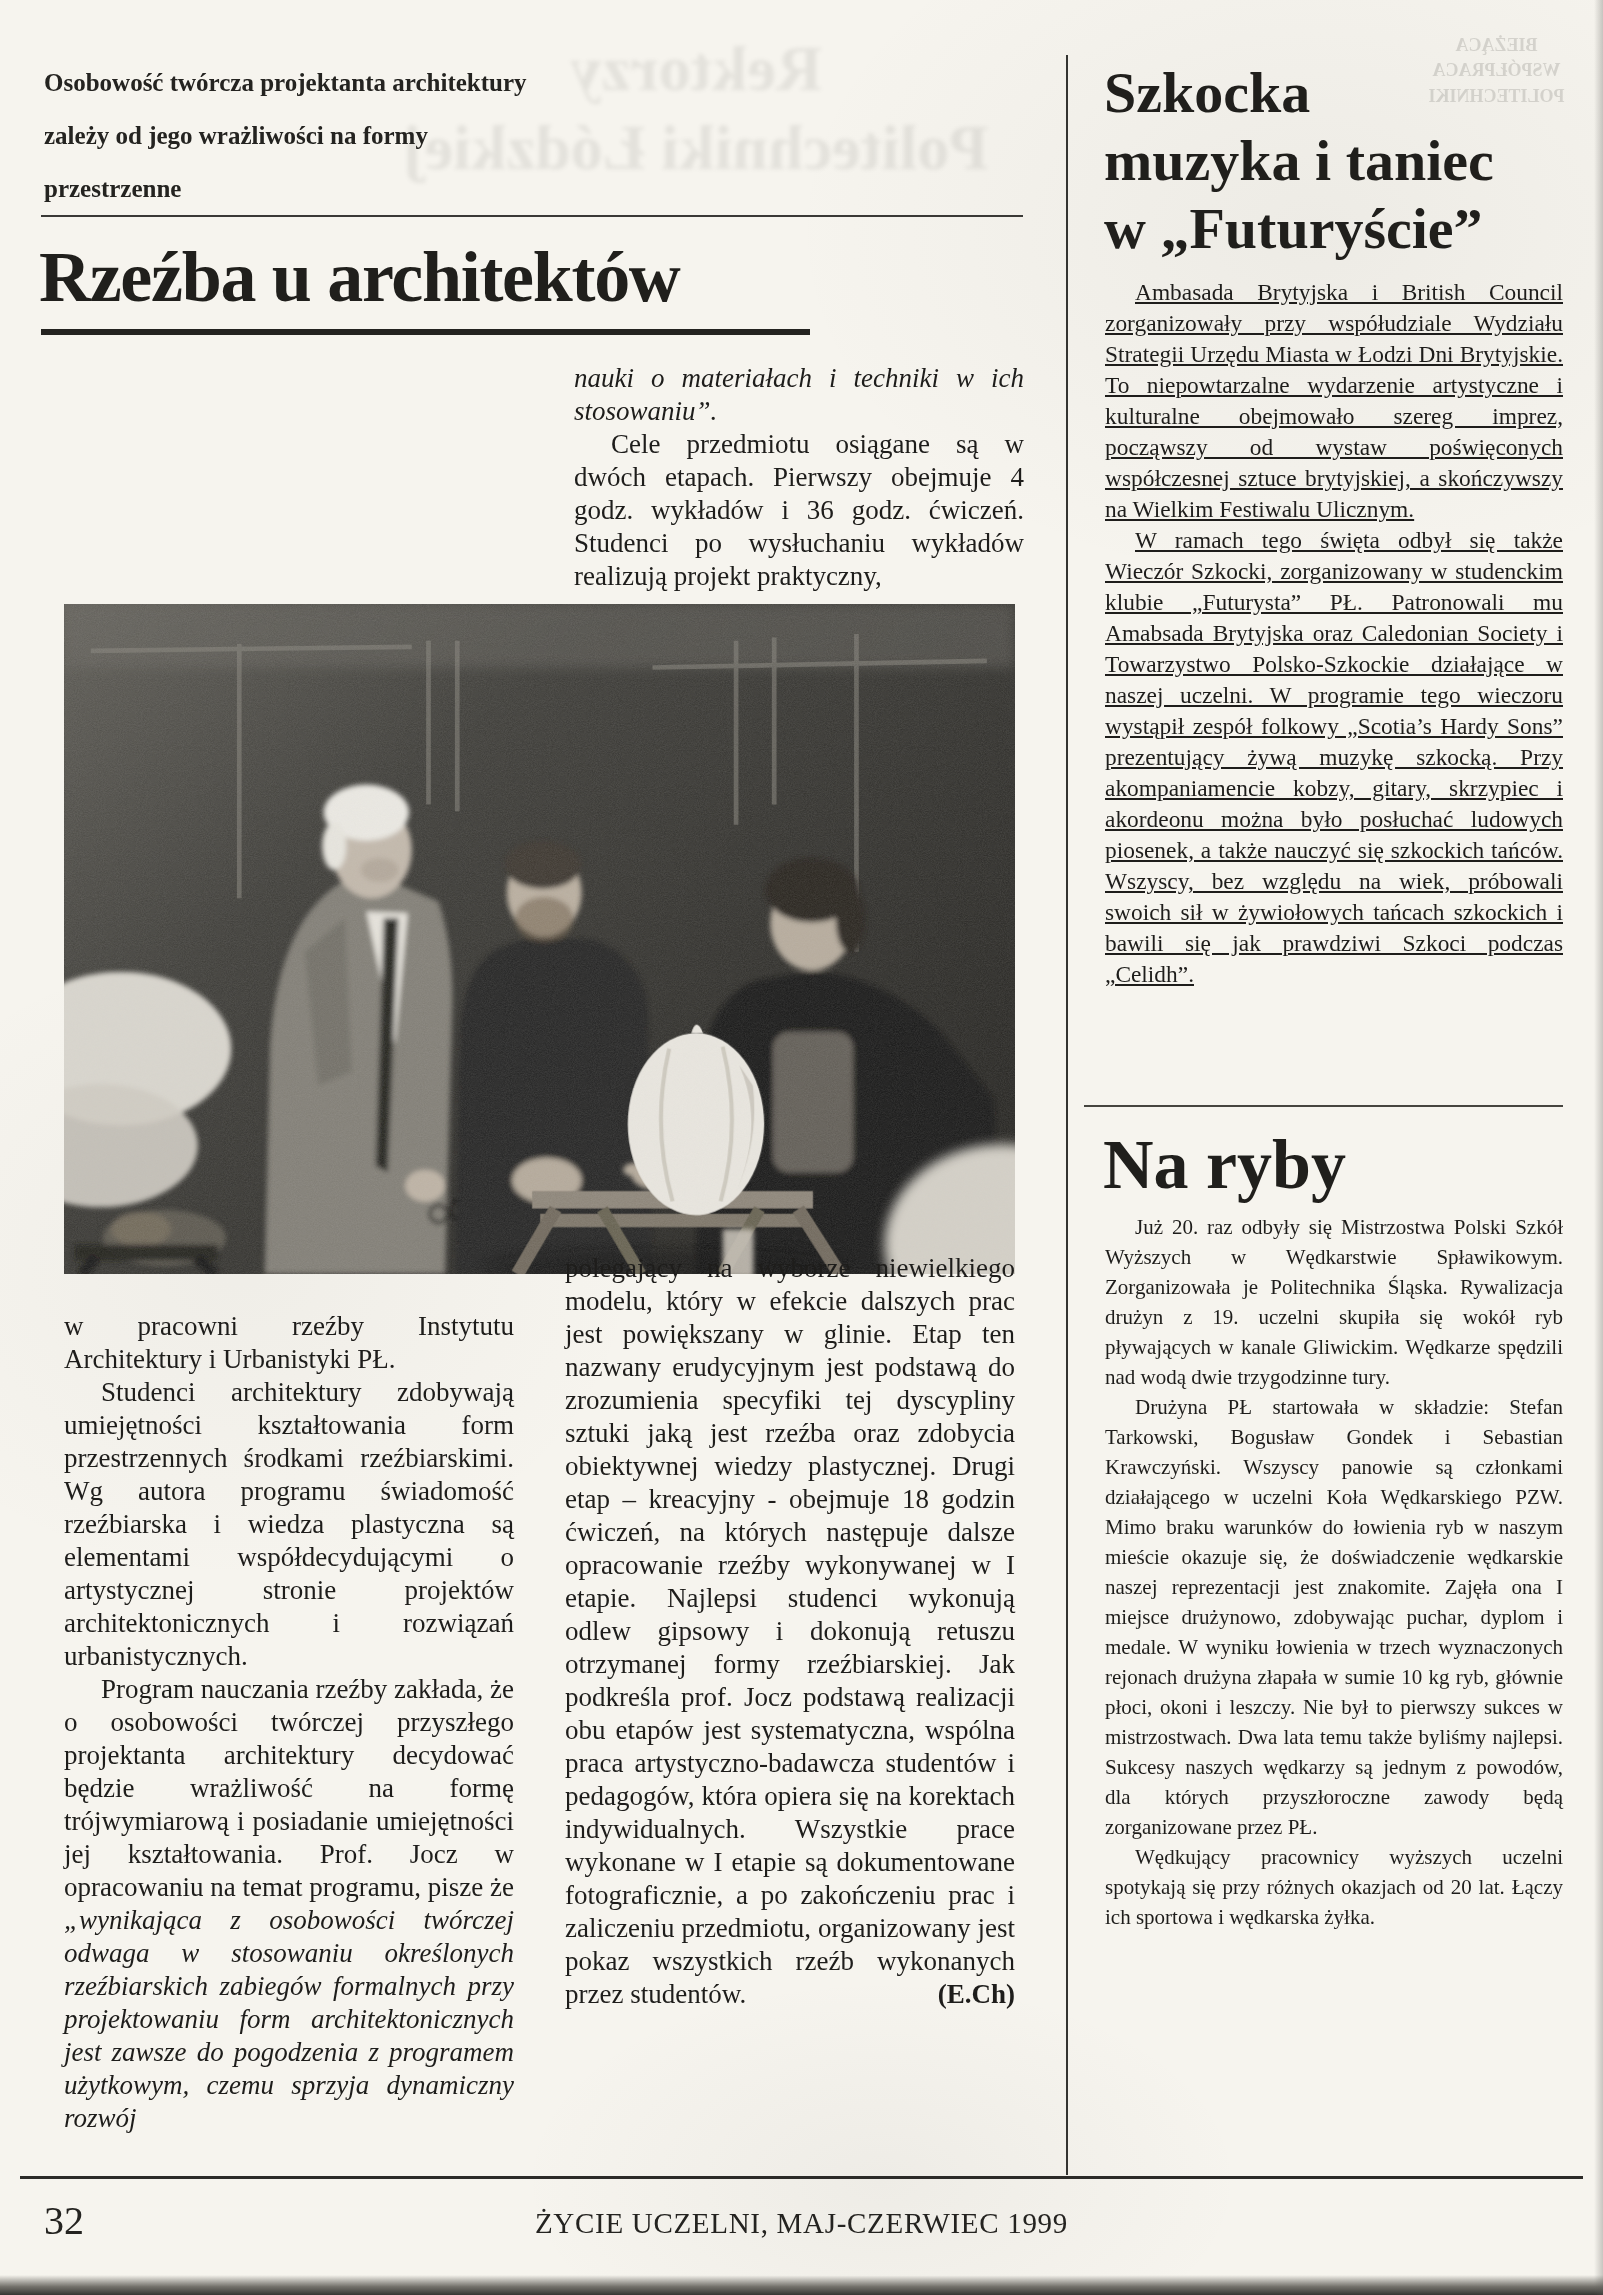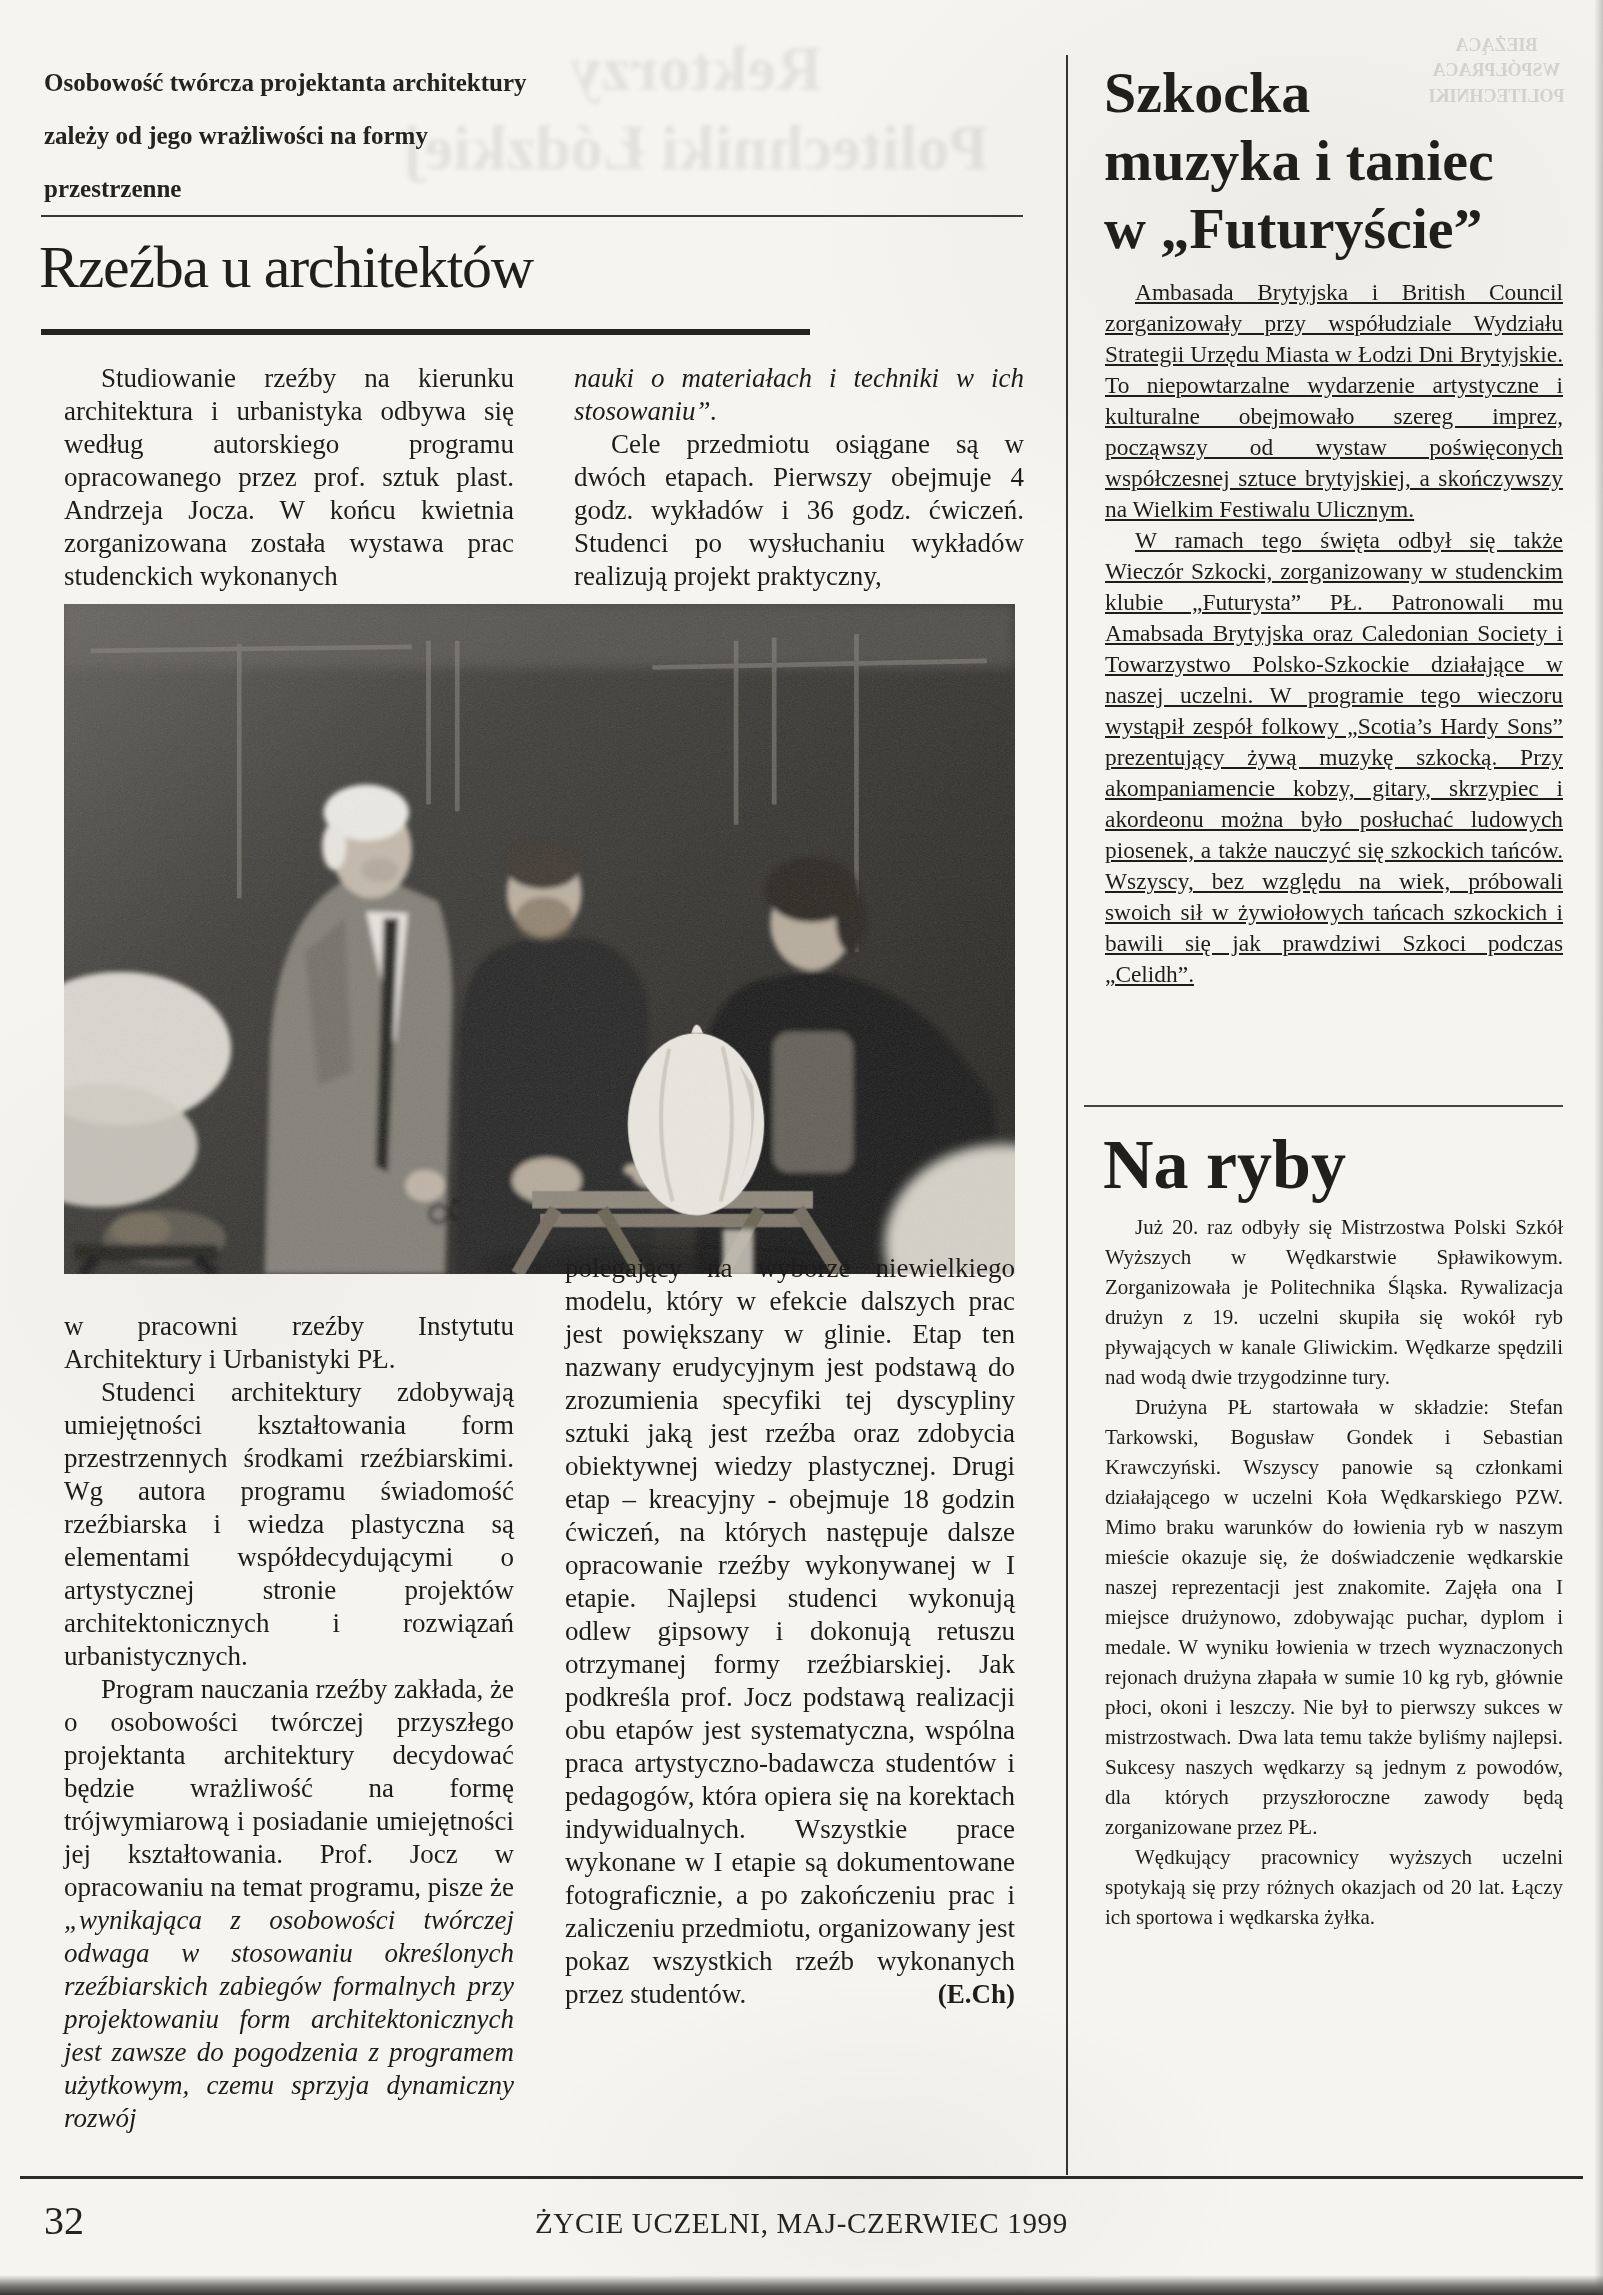--- a/index.html
+++ b/index.html
@@ -15,21 +15,21 @@
   .pre{white-space:pre-line;}
   
   .ghost{position:absolute;transform:scaleX(-1);pointer-events:none;}
   .ghost-big{left:348px;top:29px;width:696px;font-weight:bold;font-size:64px;line-height:79px;
     color:#63625d;opacity:.12;filter:blur(2px);text-align:center;}
   .ghost-corner{left:1396px;top:33px;width:201px;font-weight:bold;font-size:18px;line-height:25.4px;
     color:#6a6963;opacity:.22;filter:blur(0.7px);text-align:center;}
   
   .kicker{position:absolute;left:44px;top:56px;width:830px;font-weight:bold;font-size:25px;line-height:53px;color:#242320;}
   .rule-thin{position:absolute;left:41px;top:215px;width:982px;height:2px;background:#3a3936;}
-  .headline{position:absolute;left:39px;top:217px;margin:0;font-weight:400;font-size:60px;line-height:100px;letter-spacing:-1.3px;color:#201f1c;}
+  .headline{position:absolute;left:39px;top:227px;margin:0;font-weight:700;font-size:72px;line-height:100px;letter-spacing:-1.3px;color:#201f1c;}
   .rule-thick{position:absolute;left:41px;top:329px;width:769px;height:6px;background:#242320;}
   .colblock{position:absolute;text-align:justify;font-size:27px;line-height:33px;}
   .colblock p{margin:0;}
   .indent{text-indent:37px;}
   .c1t{left:64px;top:362px;width:450px;}
   .c2t{left:565px;top:362px;width:450px;margin-left:9px;}
   .c1b{left:64px;top:1310px;width:450px;}
   .c2b{left:565px;top:1252px;width:450px;}
   .byline{float:right;font-weight:bold;margin-left:20px;}
   .photo{position:absolute;left:64px;top:604px;width:951px;height:670px;background:#2b2a27;}
@@ -60,23 +60,20 @@
   <div class="ghost ghost-corner pre">BIEŻĄCA WSPÓŁPRACA
 POLITECHNIKI</div>
 
   <div class="kicker pre">Osobowość twórcza projektanta architektury
 zależy od jego wrażliwości na formy
 przestrzenne</div>
   <div class="rule-thin"></div>
   <h1 class="headline">Rzeźba u architektów</h1>
   <div class="rule-thick"></div>
 
-  <div class="colblock c1t">
-    <p class="indent">Studiowanie rzeźby na kierunku architektura i urbanistyka odbywa się według autorskiego programu opracowanego przez prof. sztuk plast. Andrzeja Jocza. W końcu kwietnia zorganizowana została wystawa prac studenckich wykonanych</p>
-  </div>
   <div class="colblock c2t">
     <p><i>nauki o materiałach i techniki w ich stosowaniu”.</i></p>
     <p class="indent">Cele przedmiotu osiągane są w dwóch etapach. Pierwszy obejmuje 4 godz. wykładów i 36 godz. ćwiczeń. Studenci po wysłuchaniu wykładów realizują projekt praktyczny,</p>
   </div>
 
   <div class="photo">
     <svg width="951" height="670" viewBox="0 0 1422 1002">
       <defs>
         <linearGradient id="bg" x1="0" y1="0" x2="1" y2="0.8">
           <stop offset="0" stop-color="#5d5b55"></stop>

